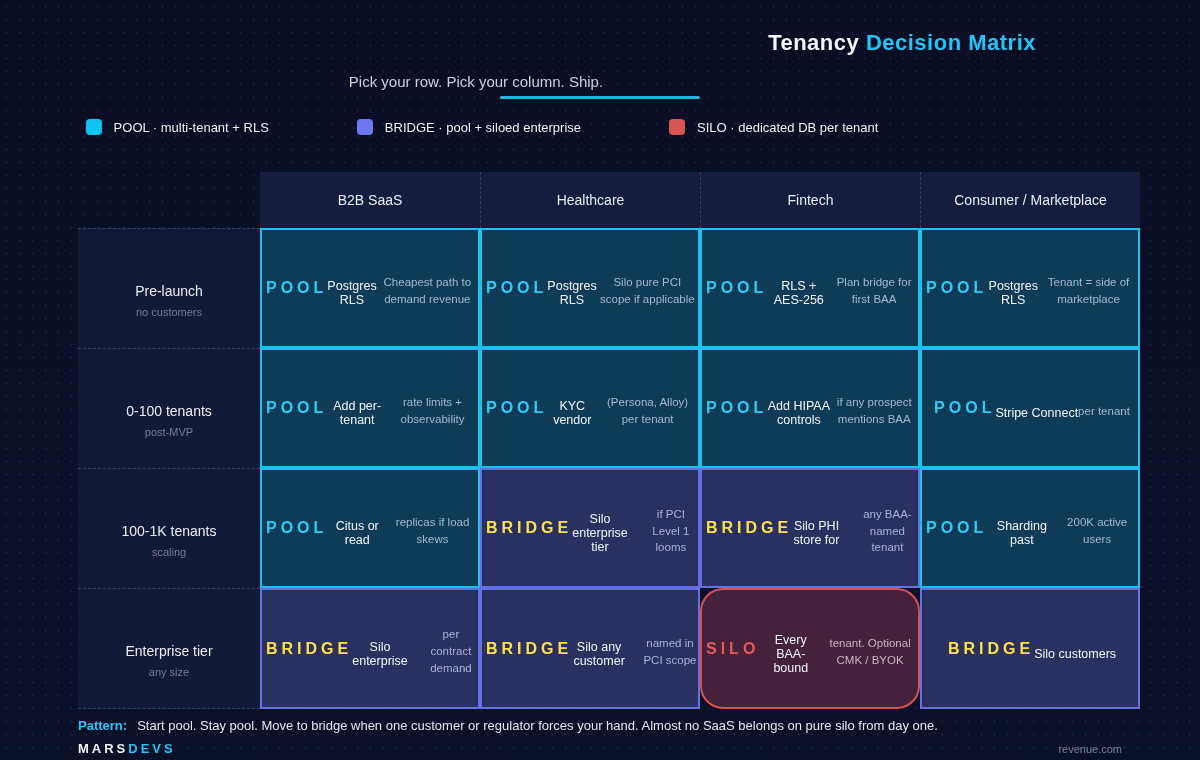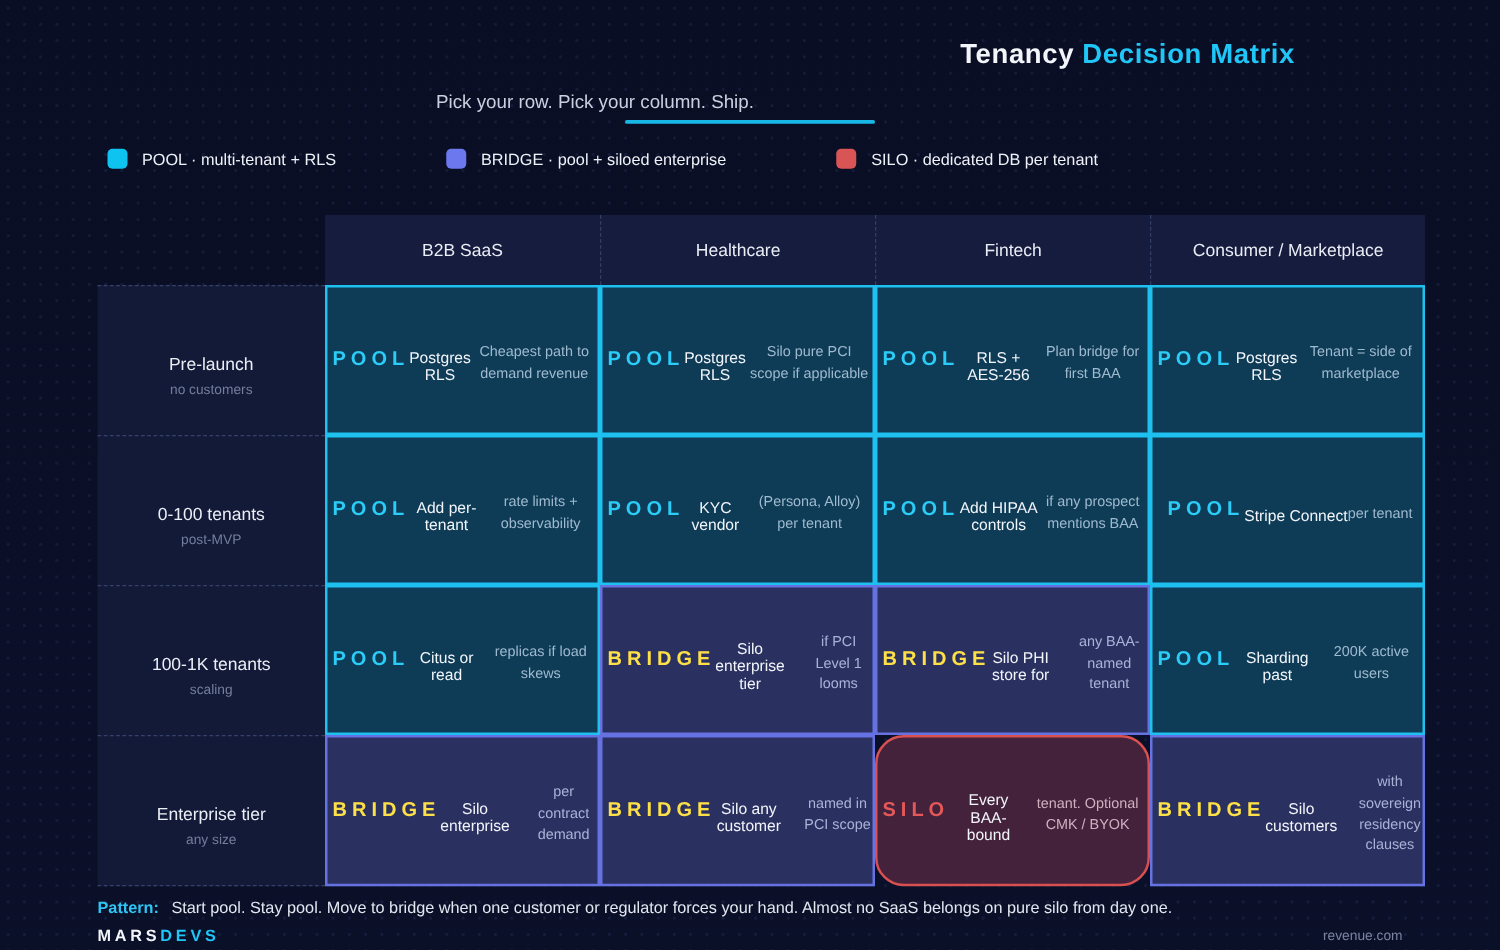--- a/index.html
+++ b/index.html
@@ -185,19 +185,18 @@
     <div class="cell-line2">named in PCI scope</div>
   </div>
   <div class="cell" data-type="silo">
     <div class="cell-title">SILO</div>
     <div class="cell-line1">Every BAA-bound</div>
     <div class="cell-line2">tenant. Optional CMK / BYOK</div>
   </div>
   <div class="cell" data-type="bridge">
     <div class="cell-title">BRIDGE</div>
     <div class="cell-line1">Silo customers</div>
-    <div class="cell-line2">with sovereign residency clauses</div>
   </div>
 </div>
 
 <div class="pattern-line"><span class="pattern-label">Pattern:</span><span>Start pool. Stay pool. Move to bridge when one customer or regulator forces your hand. Almost no SaaS belongs on pure silo from day one.</span></div>
 <div class="brand"><span>MARS</span><span class="accent">DEVS</span></div>
 <div class="site">revenue.com</div>
 
 </body></html>

